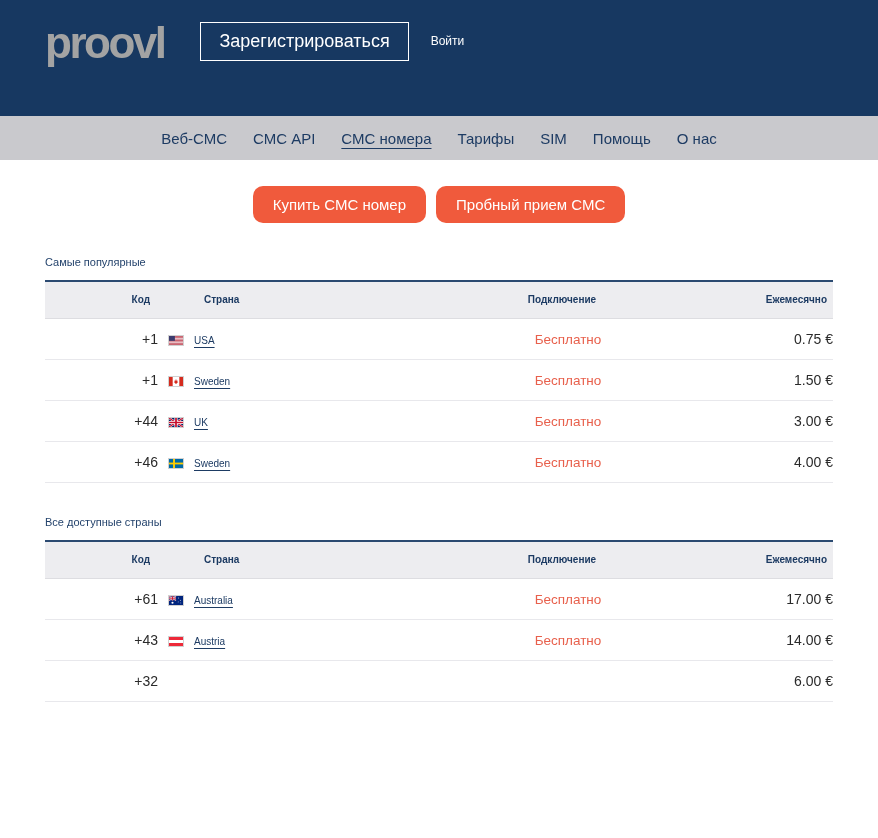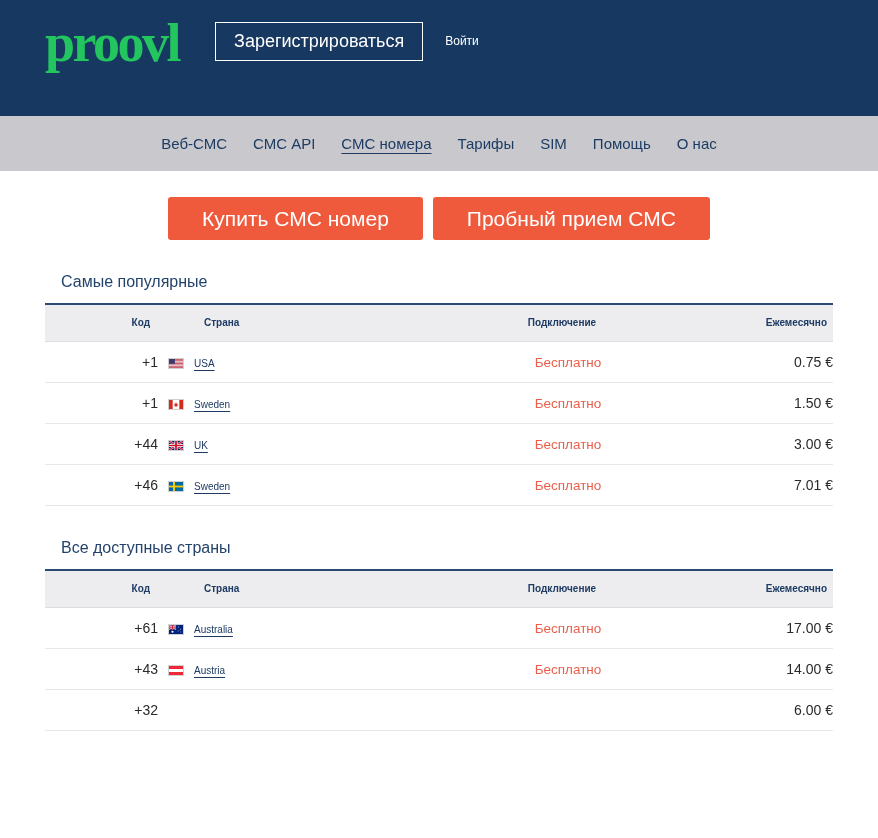--- a/index.html
+++ b/index.html
@@ -24,25 +24,25 @@
     position: relative;
     box-sizing: border-box;
   }
   .topbar-inner {
     display: flex;
     align-items: center;
     padding: 0 0 0 45px;
     height: 82px;
   }
   .logo {
-    font-family: Liberation Serif, serif;
-    font-size: 54px;
+    font-family: Liberation Sans, sans-serif;
+    font-size: 44px;
     font-weight: 700;
     letter-spacing: -2.5px;
-    color: #22c55e;
+    color: #a3a3a3;
     line-height: 1;
     user-select: none;
     margin-right: 36px;
     padding-top: 4px;
   }
   .btn-register {
     border: 1px solid #ffffff;
     color: #ffffff;
     font-size: 18px;
     padding: 9px 18px 10px 18px;
@@ -55,21 +55,21 @@
     color: #ffffff;
     font-size: 12px;
     margin-left: 22px;
     white-space: nowrap;
     cursor: pointer;
     line-height: 1;
   }
 
   
   .navbar {
-    height: 55px;
+    height: 44px;
     background: #c9c9cd;
     display: flex;
     align-items: center;
     justify-content: center;
     gap: 0;
   }
   .nav-item {
     font-size: 15px;
     color: #1d3b63;
     padding: 0 13px;
@@ -104,38 +104,38 @@
   }
   .cta-row {
     display: flex;
     justify-content: center;
     gap: 10px;
     margin-top: 26px;
   }
   .cta {
     background: #f05a3c;
     color: #ffffff;
-    font-size: 21px;
+    font-size: 15px;
     border: none;
-    padding: 11px 34px;
-    line-height: 1;
-    cursor: pointer;
-    border-radius: 3px;
+    padding: 11px 20px;
+    line-height: 1;
+    cursor: pointer;
+    border-radius: 10px;
     white-space: nowrap;
     font-family: inherit;
   }
 
   .section {
     margin-top: 33px;
   }
   .section-title {
-    font-size: 16px;
+    font-size: 11px;
     font-weight: 400;
     color: #24436c;
-    margin: 0 0 12px 16px;
+    margin: 0 0 12px 0;
   }
 
   table.rates {
     width: 100%;
     border-collapse: collapse;
     table-layout: fixed;
     border-top: 2px solid #2b4a71;
   }
   table.rates thead th {
     background: #ededf0;
@@ -283,21 +283,21 @@
             </tr>
             <tr>
               <td class="col-code">+46</td>
               <td class="col-flag"><span class="flag"><svg viewBox="0 0 19 13" preserveAspectRatio="none">
     <rect width="19" height="13" fill="#006aa7"></rect>
     <rect x="5.5" y="0" width="2.6" height="13" fill="#fecc00"></rect>
     <rect x="0" y="5.2" width="19" height="2.6" fill="#fecc00"></rect>
   </svg></span></td>
               <td class="col-country"><span class="country-link">Sweden</span></td>
               <td class="col-conn"><span class="free">Бесплатно</span></td>
-              <td class="col-price">7.01 €</td>
+              <td class="col-price">4.00 €</td>
             </tr>
           </tbody>
         </table>
       </div>
       <div class="section">
         <div class="section-title">Все доступные страны</div>
         <table class="rates">
           <thead>
             <tr>
               <th class="col-code">Код</th>

